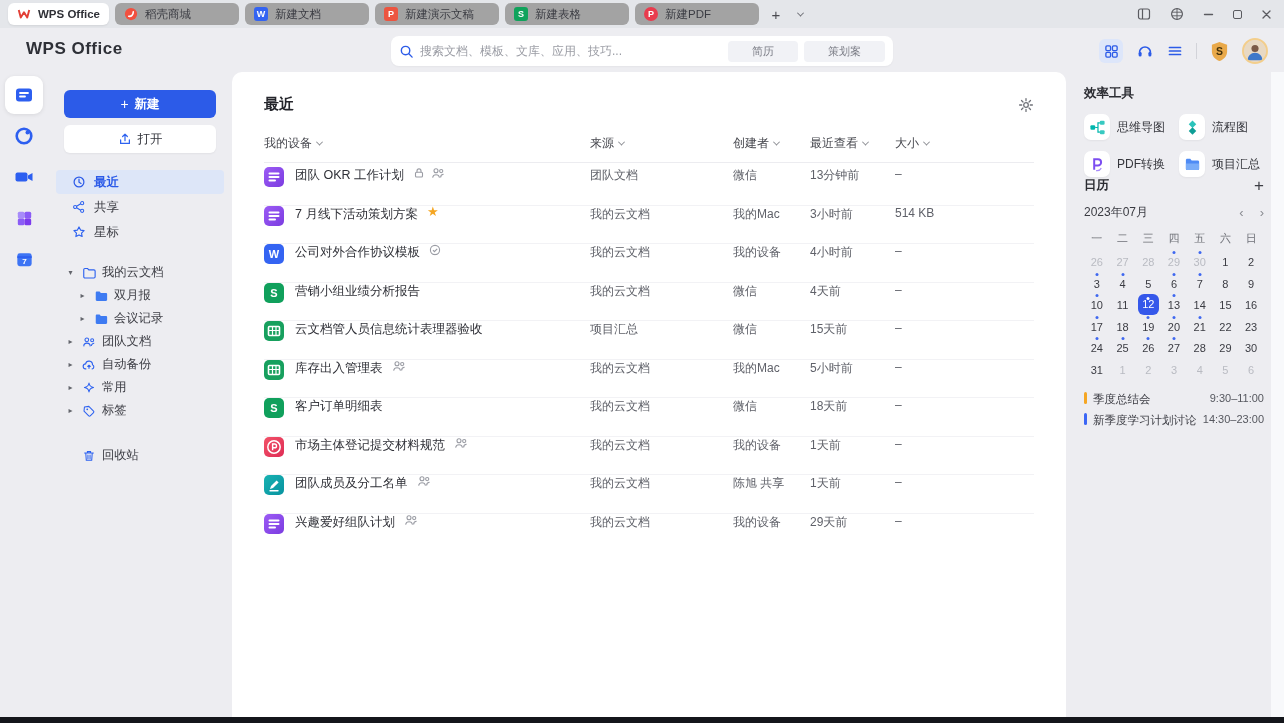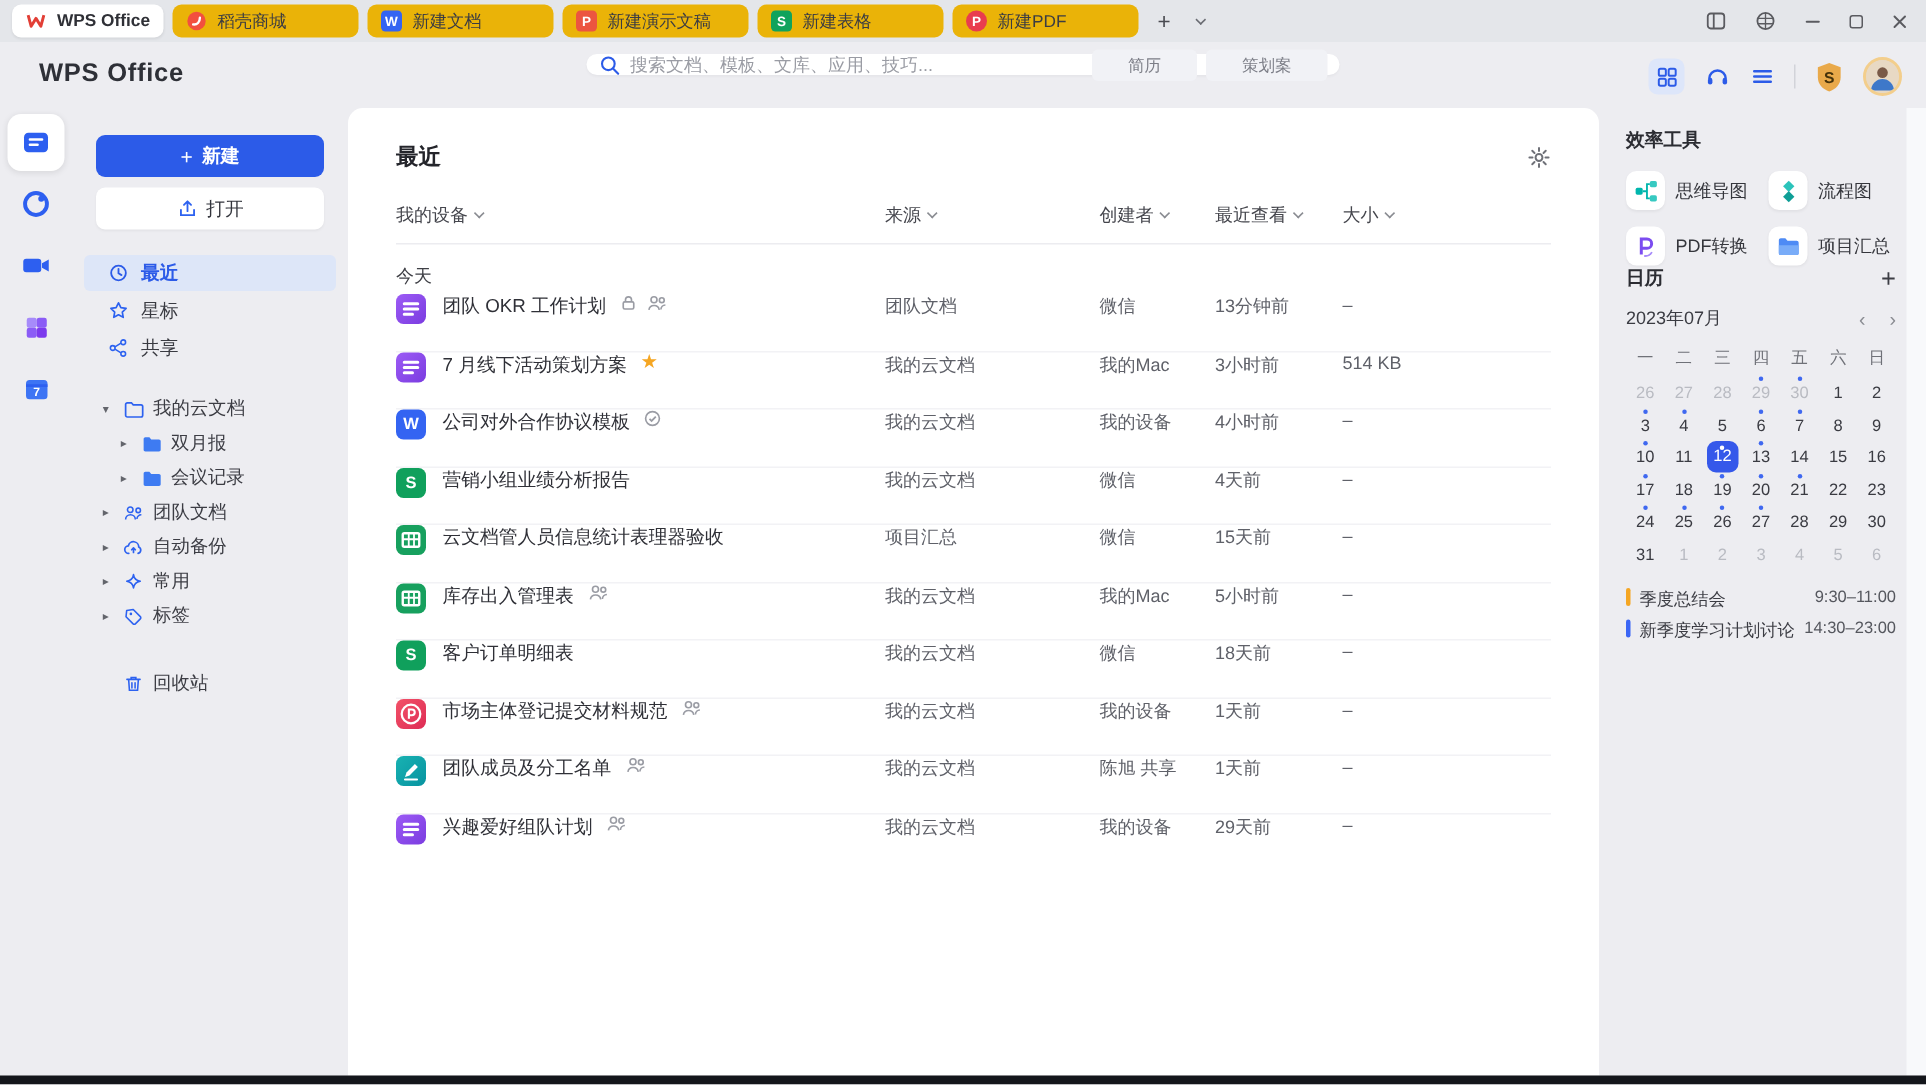--- a/index.html
+++ b/index.html
@@ -4,35 +4,35 @@
 <style>
   *{margin:0;padding:0;box-sizing:border-box}
   html,body{width:1284px;height:723px;overflow:hidden}
   body{font-family:"Liberation Sans","DejaVu Sans",sans-serif;background:#ededf1;position:relative;color:#33343b}
   .app{position:absolute;inset:0}
   svg{display:block}
 
   
   .tabbar{position:absolute;top:0;left:0;right:0;height:28px;background:#e4e6ea;display:flex;align-items:center;padding-left:8px}
   .tabs{display:flex;align-items:center;height:28px}
-  .tab{height:22px;width:124px;margin-right:6px;border-radius:6px;background:#eab308;display:flex;align-items:center;gap:7px;padding:0 9px;font-size:11.5px;color:#3b3c43;cursor:pointer;white-space:nowrap;overflow:hidden}
+  .tab{height:22px;width:124px;margin-right:6px;border-radius:6px;background:#a3a3a3;display:flex;align-items:center;gap:7px;padding:0 9px;font-size:11.5px;color:#3b3c43;cursor:pointer;white-space:nowrap;overflow:hidden}
   .tab.active{width:auto;background:#fff;box-shadow:0 1px 2px rgba(0,0,0,.08);font-weight:bold;color:#2f3036}
   .tabicon{width:14px;height:14px;flex:none;display:flex;align-items:center;justify-content:center}
   .tabicon .sq{width:14px;height:14px;border-radius:3px;color:#fff;font-size:9px;font-weight:bold;display:flex;align-items:center;justify-content:center}
   .tabplus{width:22px;height:22px;display:flex;align-items:center;justify-content:center;font-size:15px;color:#4a4b51;cursor:pointer}
   .tabchev{margin-left:6px;cursor:pointer;display:flex;align-items:center;justify-content:center;width:16px;height:22px}
   .chev{display:inline-block;width:5px;height:5px;border-right:1.3px solid #6a6c73;border-bottom:1.3px solid #6a6c73;transform:rotate(45deg) translate(-1px,-1px)}
   .winctrls{position:absolute;right:12px;top:0;height:28px;display:flex;align-items:center;gap:19px}
   .winbtn{cursor:pointer;display:flex;align-items:center;justify-content:center;color:#5a5b60}
   .maxbox{width:9px;height:9px;border:1.3px solid #5a5b60;border-radius:2px}
 
   
   .header{position:absolute;top:28px;left:0;right:0;height:44px}
   .logo{position:absolute;left:26px;top:11px;font-size:17px;font-weight:bold;letter-spacing:.5px;color:#2e3037}
-  .search{position:absolute;left:50%;transform:translateX(-50%);top:8px;width:502px;height:14px;background:#fff;border-radius:8px;display:flex;align-items:center;padding:0 8px;box-shadow:0 1px 2px rgba(0,0,0,.04)}
+  .search{position:absolute;left:50%;transform:translateX(-50%);top:8px;width:502px;height:30px;background:#fff;border-radius:8px;display:flex;align-items:center;padding:0 8px;box-shadow:0 1px 2px rgba(0,0,0,.04)}
   .search input{flex:1;border:none;outline:none;font-size:12px;color:#33343b;background:transparent;margin-left:6px;font-family:inherit}
   .search input::placeholder{color:#9a9ca4}
   .pill{background:#f1f2f6;border-radius:4px;font-size:11px;color:#7c7e87;padding:3px 24px;margin-left:6px;cursor:pointer;white-space:nowrap}
   .hicons{position:absolute;right:16px;top:8px;height:30px;display:flex;align-items:center;gap:13px}
   .hchip{width:24px;height:24px;background:#dde6fa;border-radius:6px;display:flex;align-items:center;justify-content:center;cursor:pointer}
   .hicon{cursor:pointer;display:flex;align-items:center;justify-content:center}
   .hdivider{width:1px;height:16px;background:#d2d3d9}
   .avatar{width:26px;height:26px;border-radius:50%;border:2px solid #f3ce8c;overflow:hidden;cursor:pointer;background:#e8d9c4}
 
   
@@ -304,32 +304,32 @@
     <div class="nav">
       <div class="navitem active">
         <svg class="sicon" viewBox="0 0 16 16">
             <circle cx="8" cy="8" r="5.6" fill="none" stroke="#2c5be8" stroke-width="1.4"></circle>
             <path d="M8 4.8v3.4l2.3 1.4" fill="none" stroke="#2c5be8" stroke-width="1.4" stroke-linecap="round"></path>
           </svg>
         <span>最近</span>
       </div>
       <div class="navitem">
         <svg class="sicon" viewBox="0 0 16 16">
-            <path d="M8 2.2l1.8 3.6 4 .6-2.9 2.8.7 4L8 11.3l-3.6 1.9.7-4L2.2 6.4l4-.6z" fill="none" stroke="#2d62f0" stroke-width="1.3" stroke-linejoin="round"></path>
-          </svg>
-        <span>星标</span>
-      </div>
-      <div class="navitem">
-        <svg class="sicon" viewBox="0 0 16 16">
             <circle cx="3.6" cy="8" r="1.8" fill="none" stroke="#2d62f0" stroke-width="1.2"></circle>
             <circle cx="11.6" cy="3.6" r="1.8" fill="none" stroke="#2d62f0" stroke-width="1.2"></circle>
             <circle cx="11.6" cy="12.4" r="1.8" fill="none" stroke="#2d62f0" stroke-width="1.2"></circle>
             <path d="M5.3 7.1l4.6-2.8M5.3 8.9l4.6 2.8" stroke="#2d62f0" stroke-width="1.2"></path>
           </svg>
         <span>共享</span>
+      </div>
+      <div class="navitem">
+        <svg class="sicon" viewBox="0 0 16 16">
+            <path d="M8 2.2l1.8 3.6 4 .6-2.9 2.8.7 4L8 11.3l-3.6 1.9.7-4L2.2 6.4l4-.6z" fill="none" stroke="#2d62f0" stroke-width="1.3" stroke-linejoin="round"></path>
+          </svg>
+        <span>星标</span>
       </div>
     </div>
 
     <div class="tree">
       <div class="trow">
         <span class="exp">▾</span>
         <svg class="sicon" viewBox="0 0 16 16">
             <path d="M2 4.2c0-.7.6-1.3 1.3-1.3h3.1l1.4 1.6h5.9c.7 0 1.3.6 1.3 1.3v6.6c0 .7-.6 1.3-1.3 1.3H3.3c-.7 0-1.3-.6-1.3-1.3z" fill="none" stroke="#2d62f0" stroke-width="1.3"></path>
           </svg>
         <span>我的云文档</span>
@@ -418,21 +418,20 @@
       <span class="flt">
           <span>最近查看</span>
           <i class="chev"></i>
         </span>
       <span class="flt">
           <span>大小</span>
           <i class="chev"></i>
         </span>
     </div>
     <div class="fdivider"></div>
-    <div class="group">今天</div>
 
     <div class="flist" id="file-list">
         <div class="frow">
     <span class="ficon ft-wpsdoc">
             <svg viewBox="0 0 20 20">
               <path d="M5.5 6.5h9M5.5 10h9M5.5 13.5h5.5" stroke="#fff" stroke-width="2" stroke-linecap="round" fill="none"></path>
             </svg>
           </span>
     <span class="fname">团队 OKR 工作计划</span>
     <span class="fbadges">

